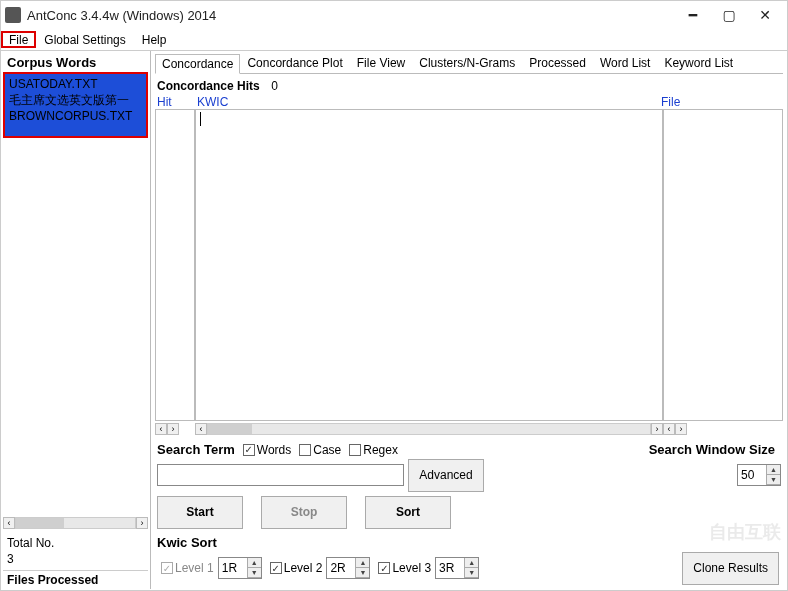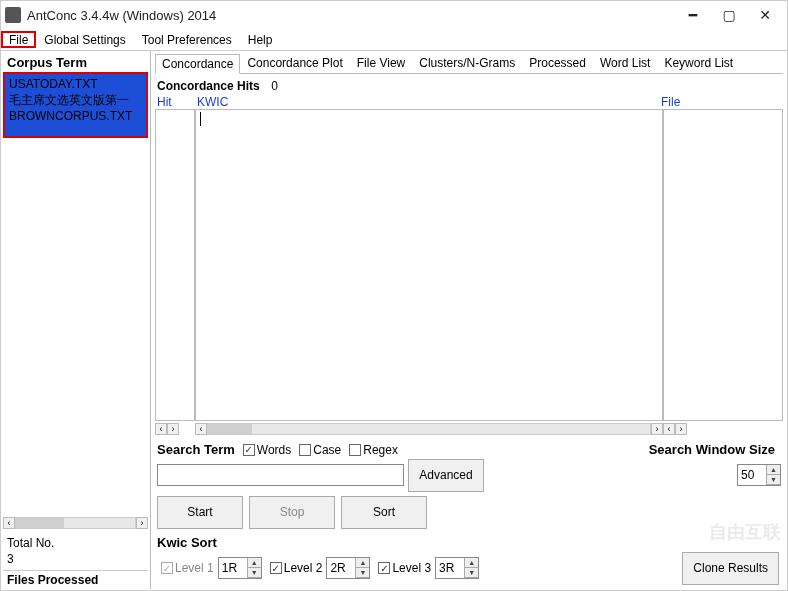--- a/index.html
+++ b/index.html
@@ -51,21 +51,21 @@
   .search-row .sws-lbl { margin-left: auto; margin-right: 6px; }
   .chk { display: inline-flex; align-items: center; gap: 2px; margin-left: 4px; }
   .chk .box { width: 12px; height: 12px; border: 1px solid #666; display: inline-flex; align-items: center; justify-content: center; font-size: 10px; color: #333; }
   .row-input { display: flex; align-items: center; padding: 0 2px 4px 2px; gap: 4px; }
   .row-input .search-input { flex: 1; height: 22px; border: 1px solid #888; max-width: 290px; background: #fff; }
   .btn { height: 33px; padding: 0 10px; background: #f0f0f0; border: 1px solid #aaa; display:inline-flex; align-items:center; }
   .spin { display: inline-flex; width:44px; height: 22px; border: 1px solid #888; }
   .spin input { border: none; width: 28px; padding: 0 3px; background:#fff; }
   .spin .spinbtns { width: 14px; display:flex; flex-direction:column; }
   .spin .spinbtns div { flex:1; background:#eee; border-left:1px solid #aaa; font-size:7px; display:flex; align-items:center; justify-content:center; color:#444; border-bottom:1px solid #aaa; }
-  .btn-row { display: flex; gap: 6px; padding: 0 2px 6px 2px; }
+  .btn-row { display: flex; gap: 18px; padding: 0 2px 6px 2px; font-weight: bold; }
   .btn-row .btn { width: 86px; justify-content:center; }
   .btn-row .btn.stop { color: #888; }
   .ks-lbl { font-weight: bold; font-size: 13px; padding: 0 2px 2px 2px; }
   .ks-row { display: flex; align-items: center; gap: 4px; padding: 0 2px; }
   .ks-row .grey { color: #888; }
   .ks-row .chk .box.grey { border-color: #aaa; color: #aaa; }
   .clone { margin-left: auto; margin-right: 2px; }
   .watermark { position: absolute; right: 6px; bottom: 46px; color: #ccc; font-size: 18px; font-weight: bold; pointer-events: none; opacity: .4; }
 </style>
 </head>
@@ -75,27 +75,26 @@
   <div class="icon"></div>
   <div class="title">AntConc 3.4.4w (Windows) 2014</div>
   <div class="win-btn">━</div>
   <div class="win-btn">▢</div>
   <div class="win-btn">✕</div>
 </div>
 
 <div class="menubar">
   <div class="menu-item file">File</div>
   <div class="menu-item">Global Settings</div>
-  <div class="menu-item">Tool Preferences</div>
   <div class="menu-item">Help</div>
 </div>
 
 <div class="content">
   <div class="sidebar">
-    <div class="sec-title">Corpus Term</div>
+    <div class="sec-title">Corpus Words</div>
     <div class="filebox">
       <div>USATODAY.TXT</div>
       <div>毛主席文选英文版第一</div>
       <div>BROWNCORPUS.TXT</div>
     </div>
     <div class="filespace"></div>
     <div class="hsb-row">
       <div class="arrow">‹</div>
       <div class="track">
           <div class="thumb"></div>

